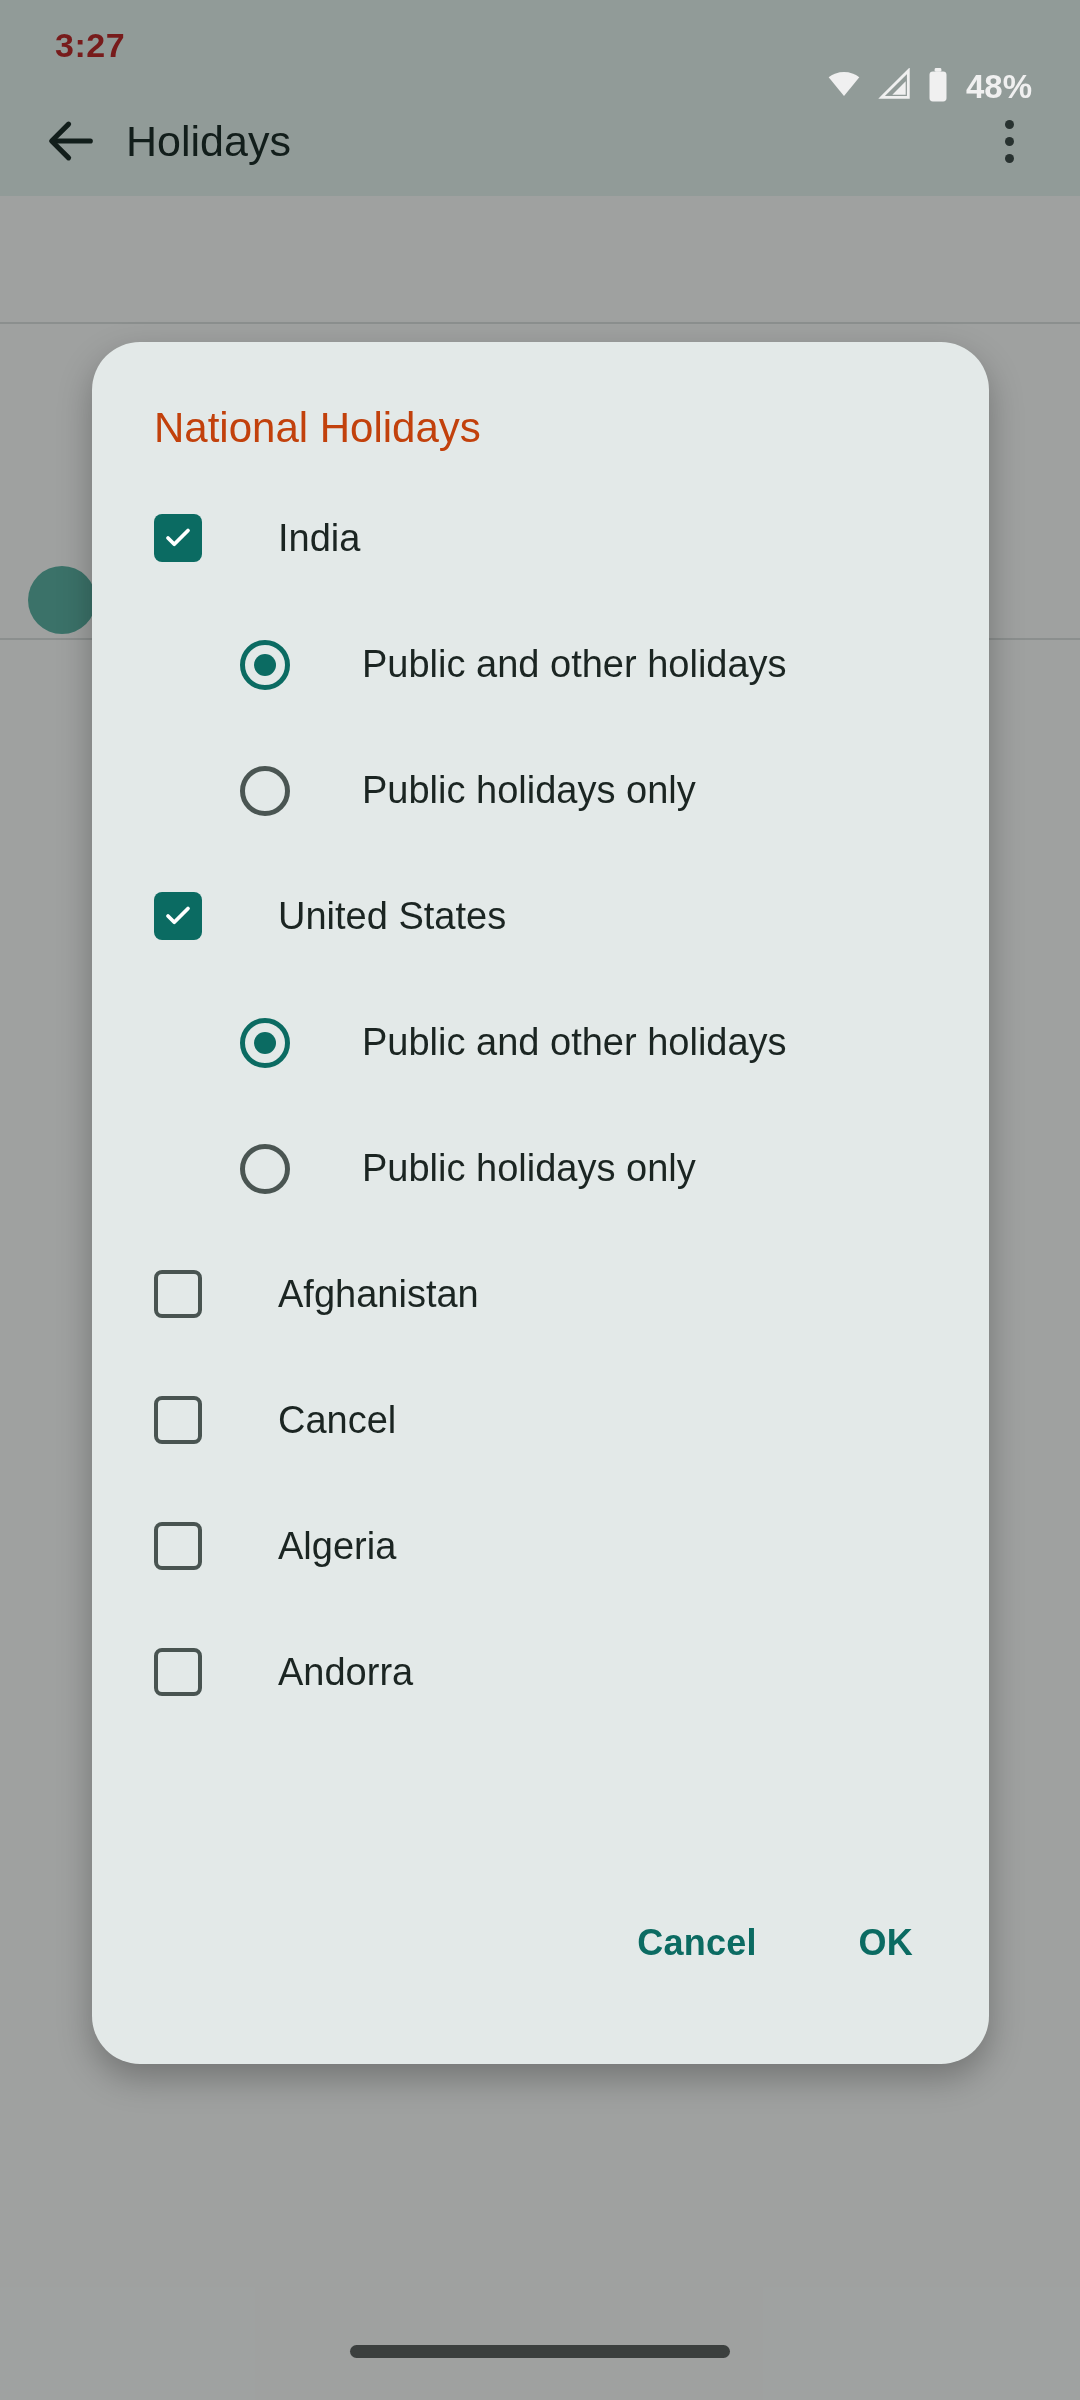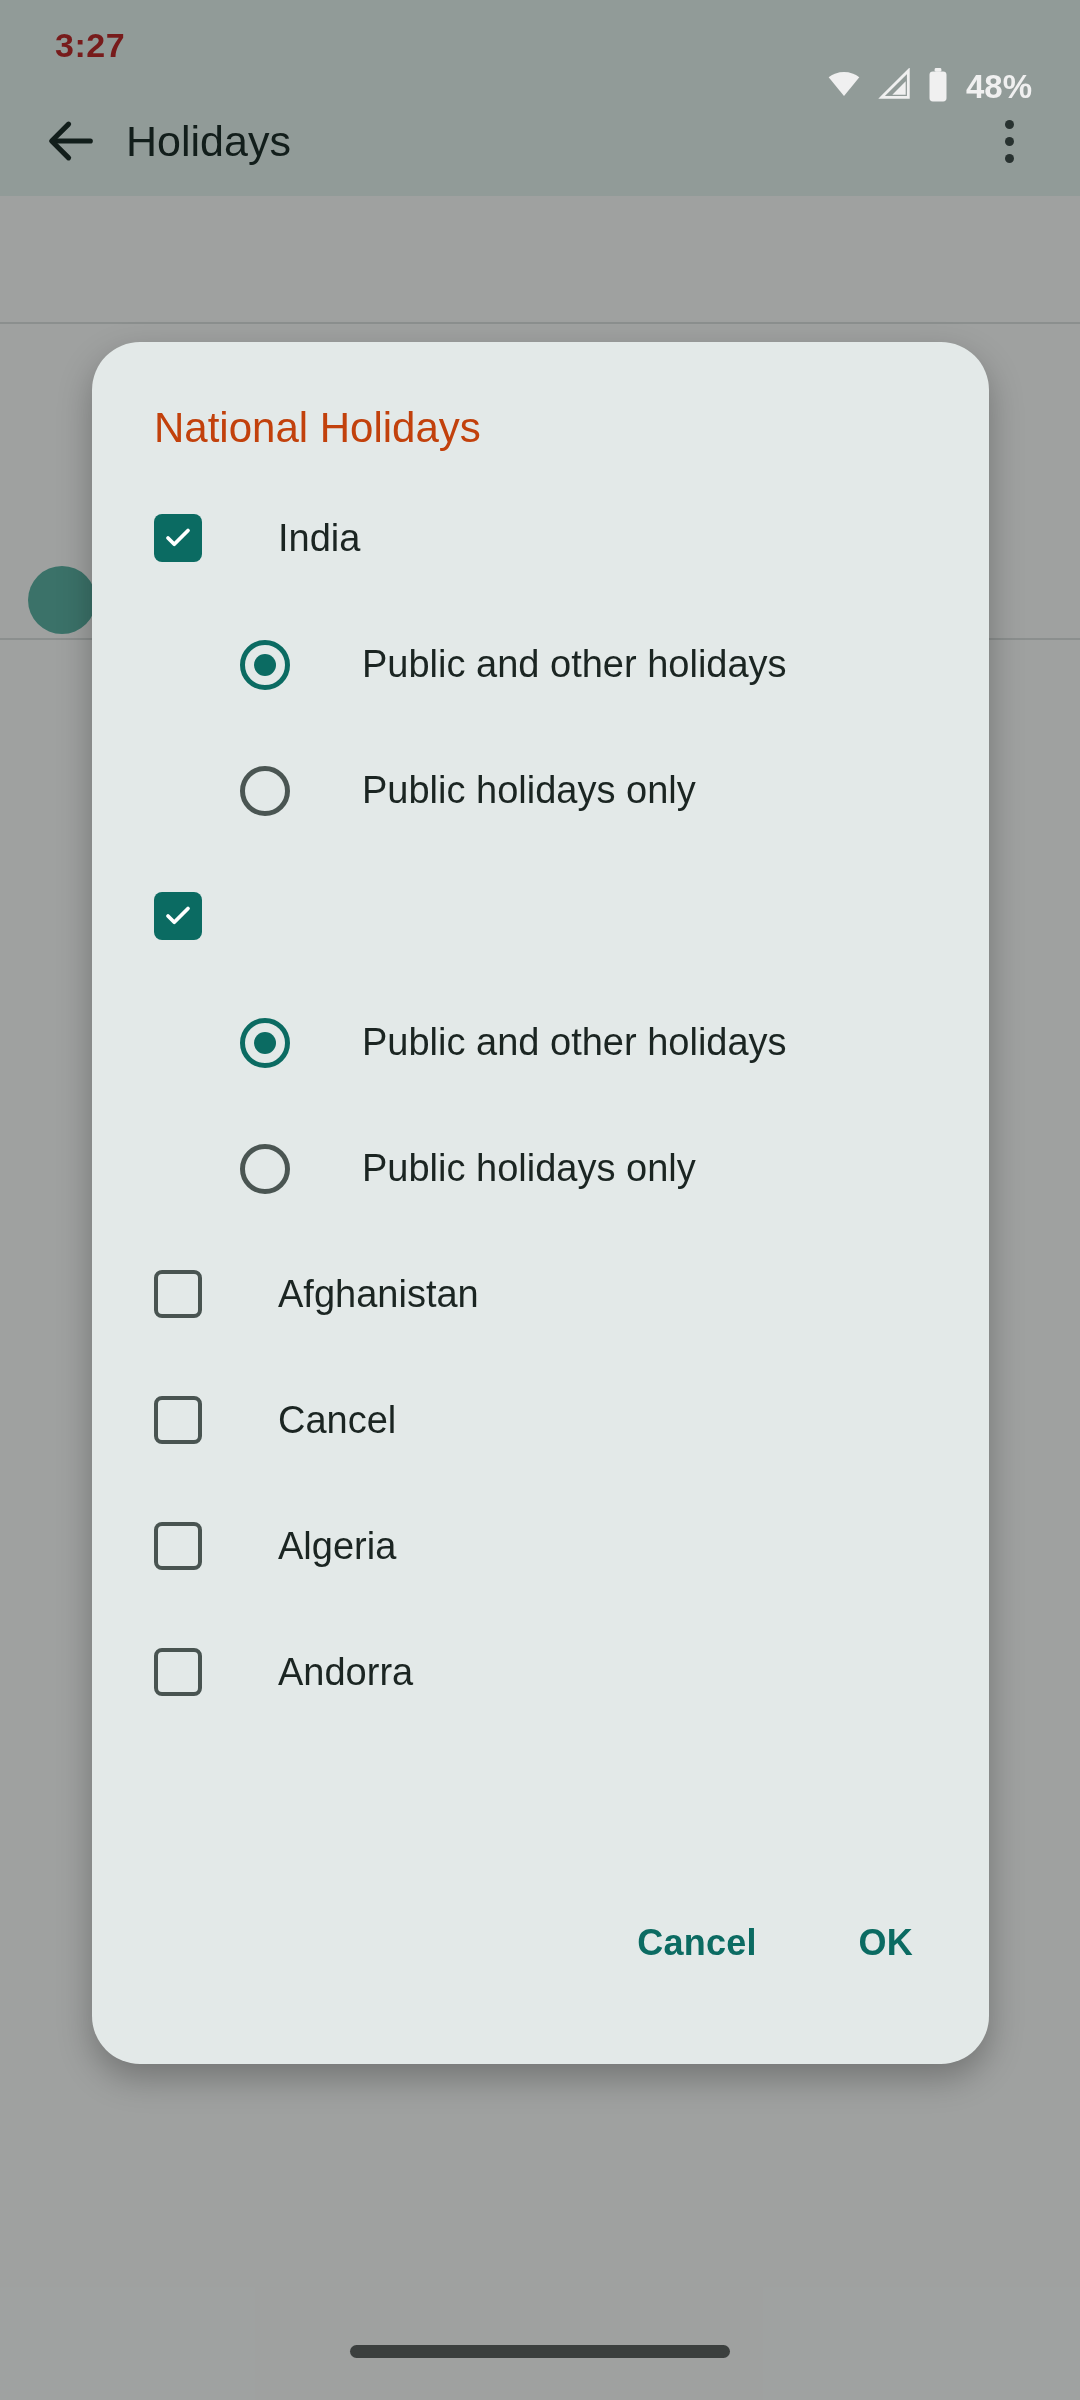--- a/index.html
+++ b/index.html
@@ -187,20 +187,21 @@
         <div class="row indent">
           <span class="rb off"></span>
           <span class="row-label">Public holidays only</span>
         </div>
         <div class="row">
           <span class="cb checked">
             <svg width="34" height="30" viewBox="0 0 24 24" fill="none" stroke="#ffffff" stroke-width="3" stroke-linecap="round" stroke-linejoin="round">
               <polyline points="20,6 9,17 4,12"></polyline>
             </svg>
           </span>
+          <span class="row-label">United States</span>
         </div>
         <div class="row indent">
           <span class="rb on"></span>
           <span class="row-label">Public and other holidays</span>
         </div>
         <div class="row indent">
           <span class="rb off"></span>
           <span class="row-label">Public holidays only</span>
         </div>
         <div class="row">

